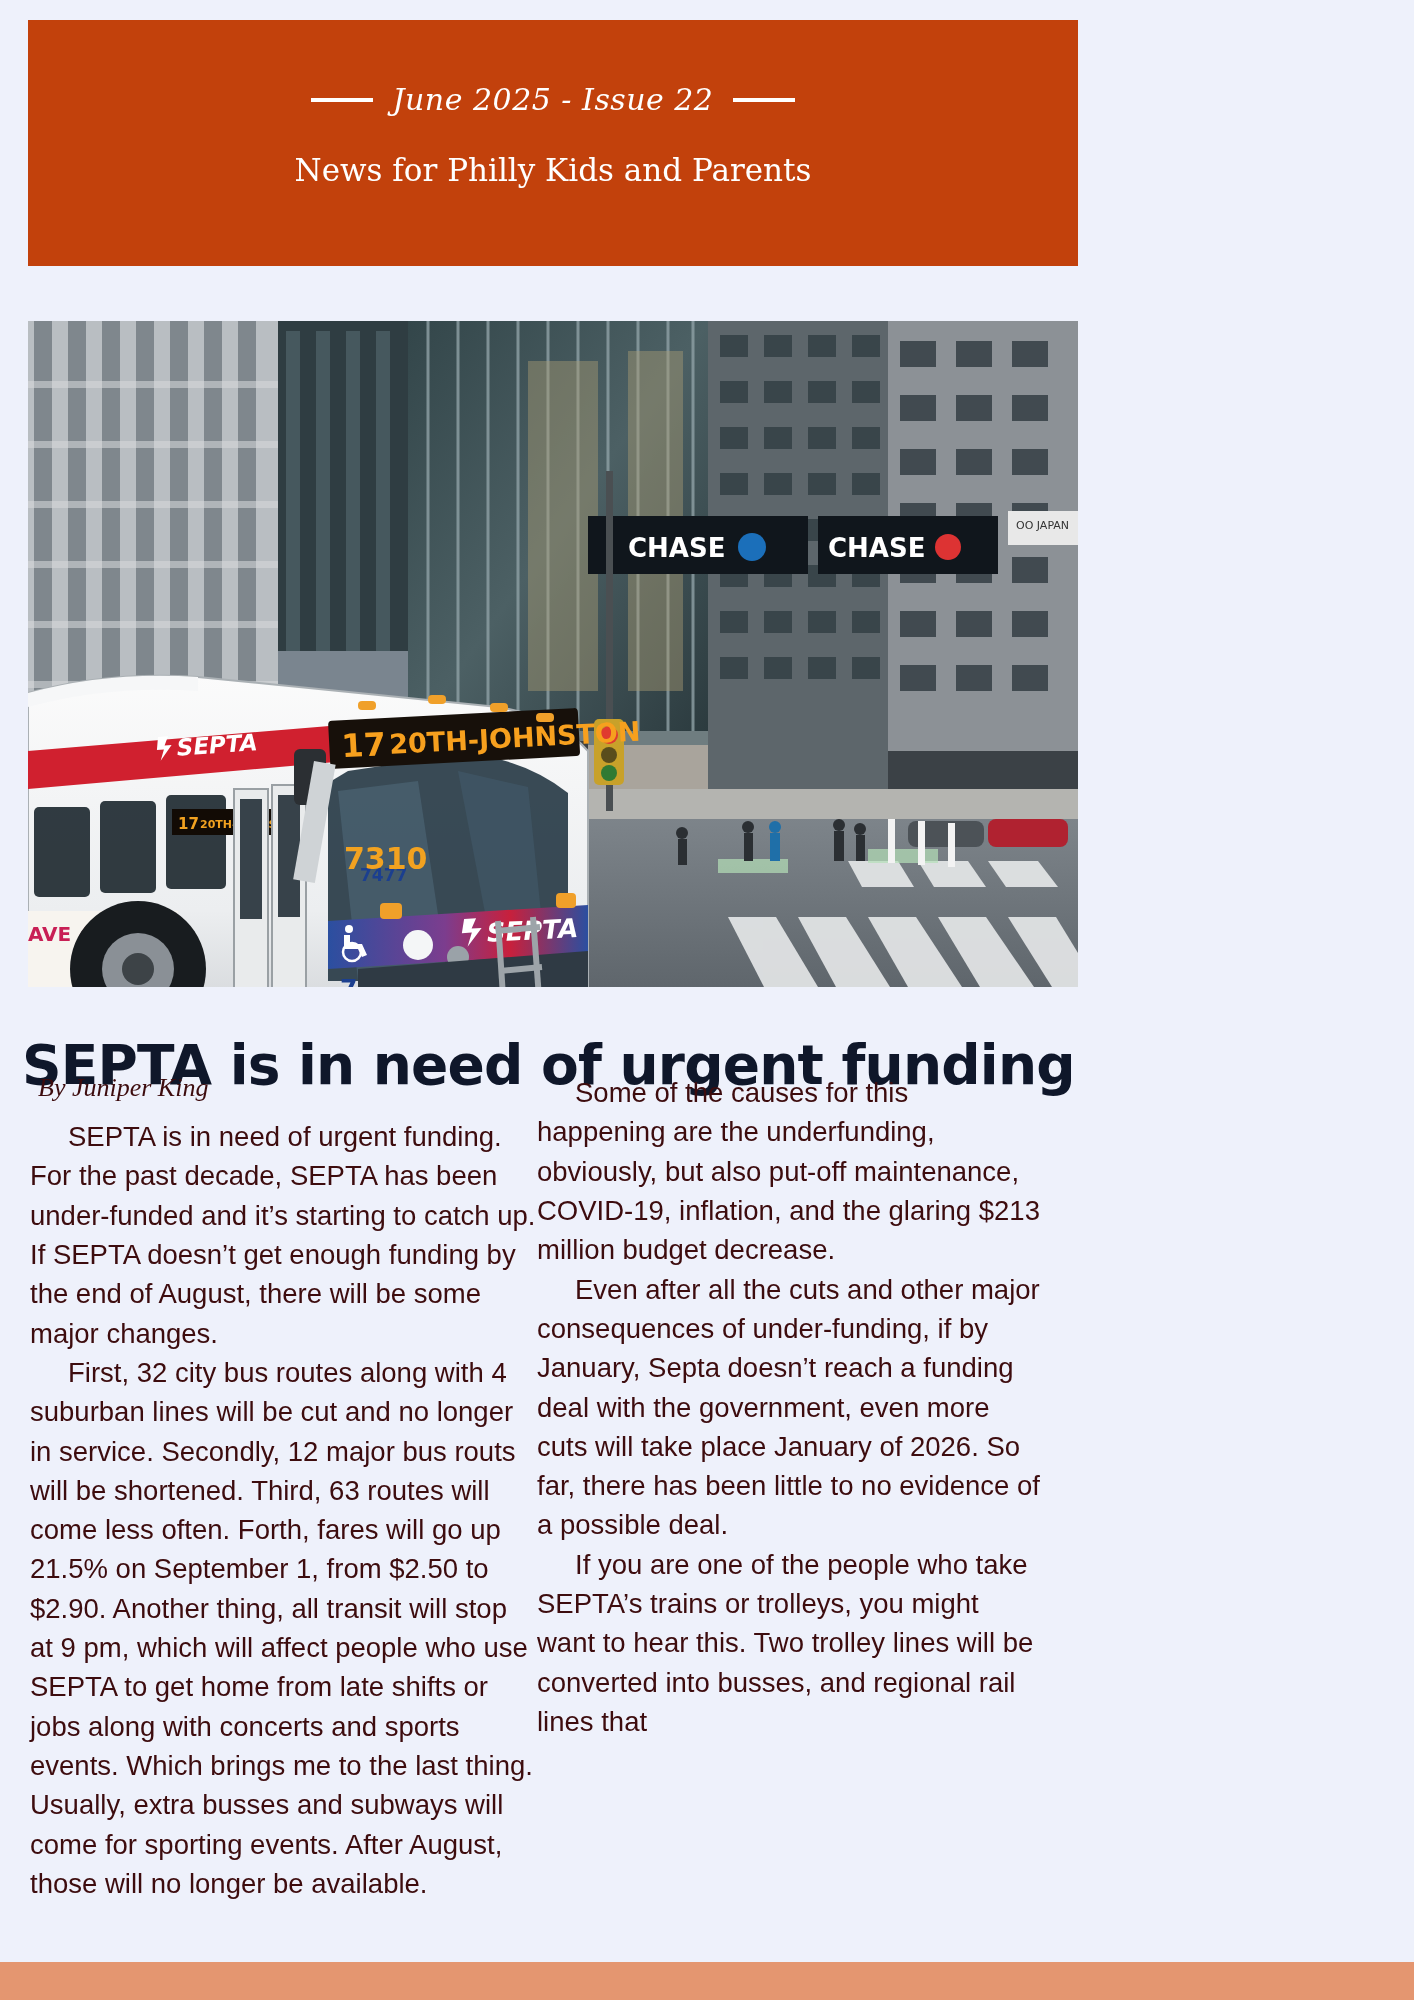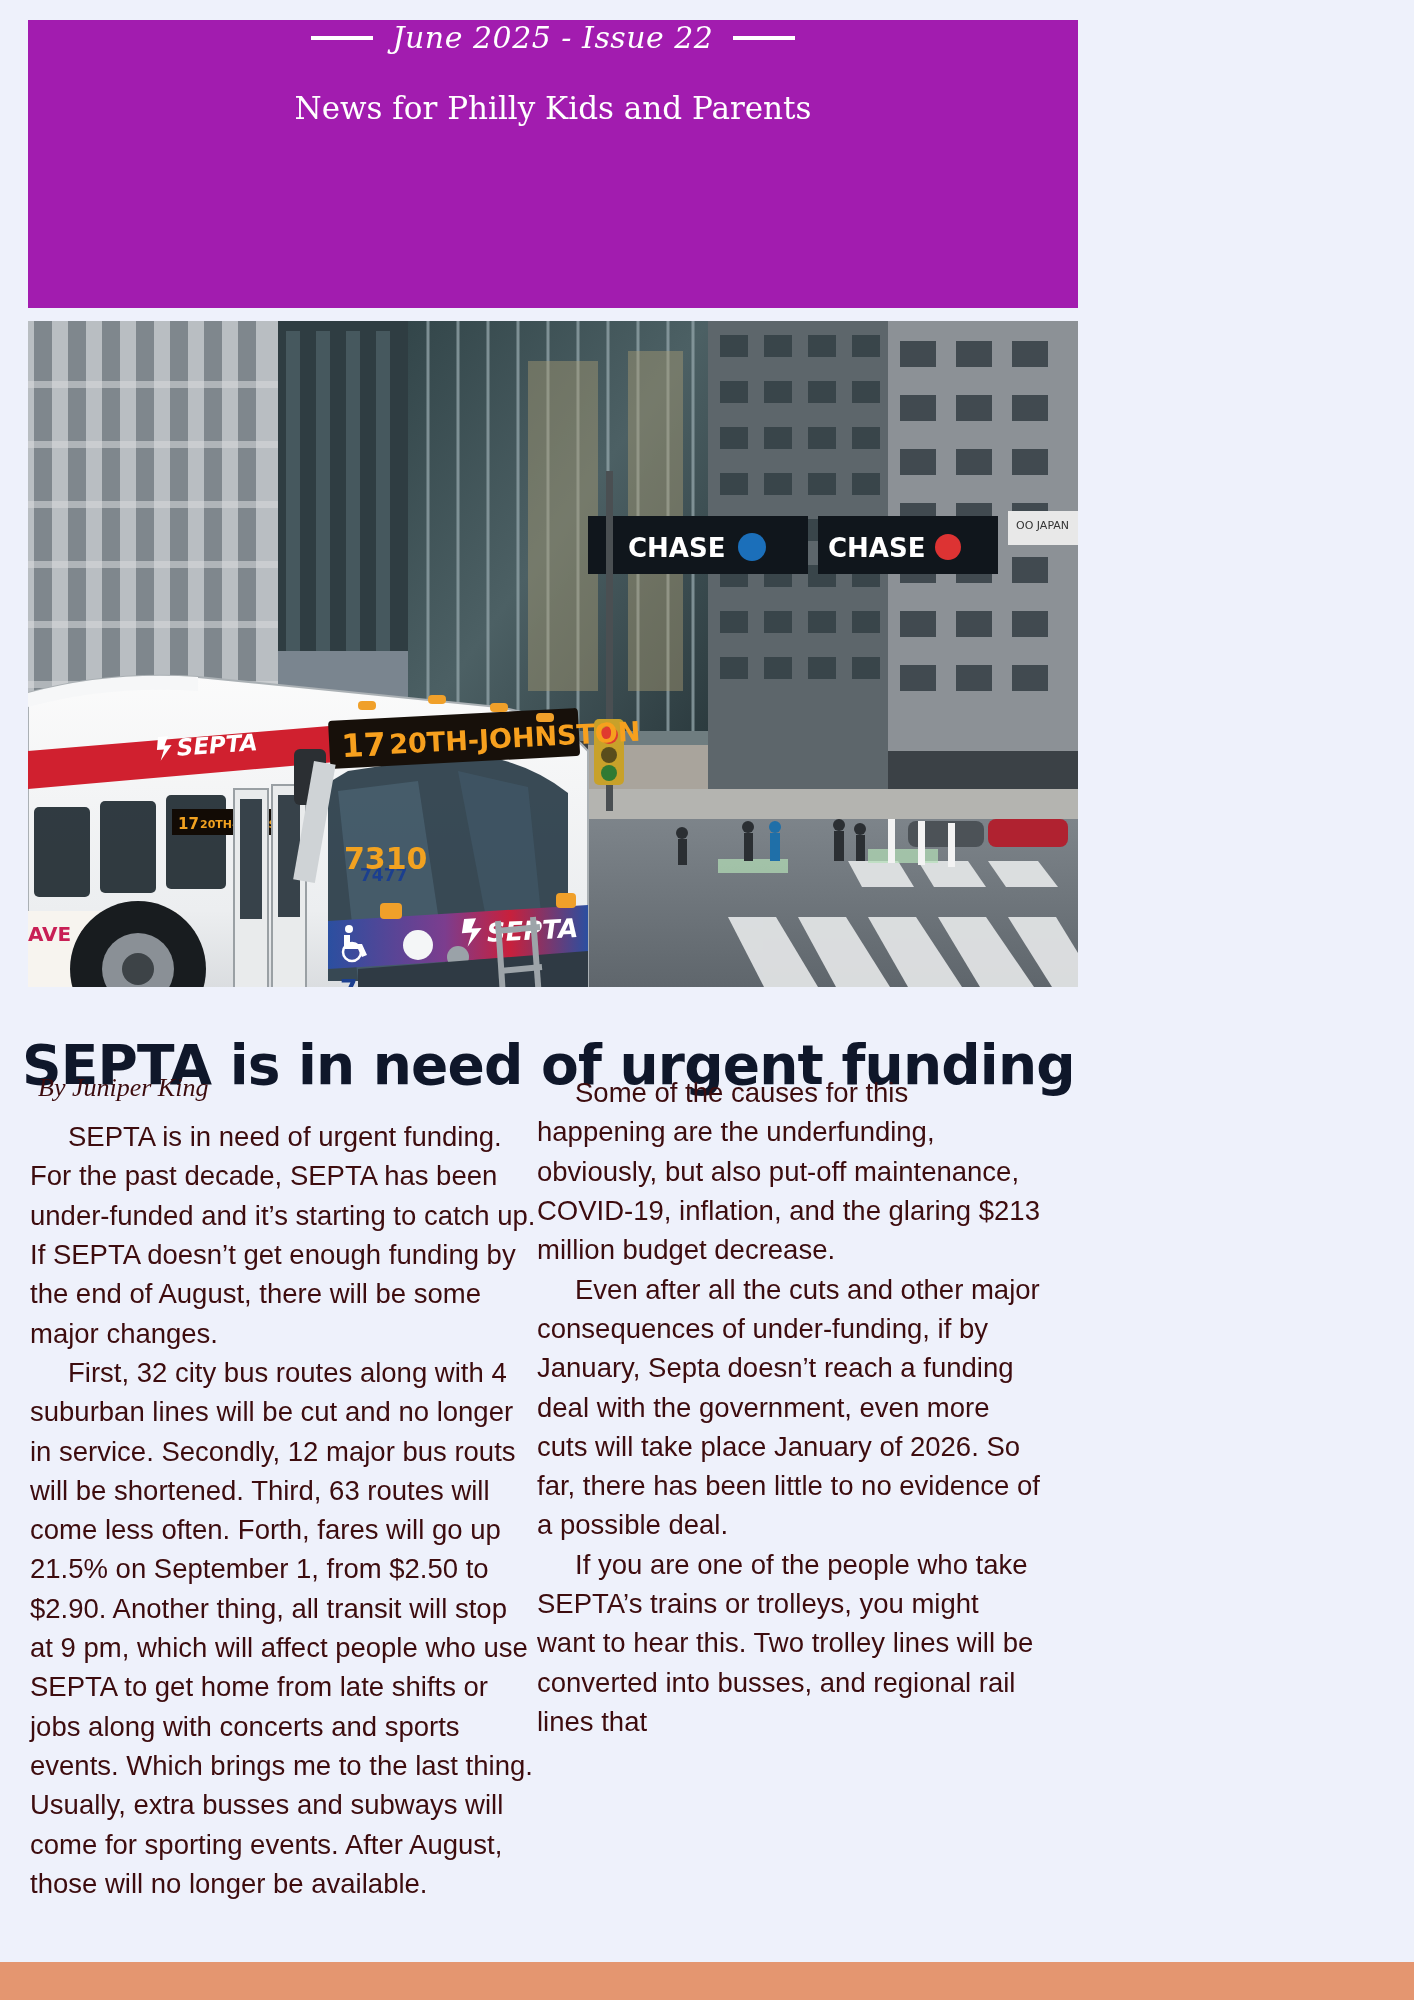--- a/index.html
+++ b/index.html
@@ -14,27 +14,28 @@
     overflow: hidden;
     position: relative;
   }
 
   
   .masthead {
     position: absolute;
     left: 28px;
     top: 20px;
     width: 1050px;
-    height: 288px;
-    background: #a21caf;
+    height: 246px;
+    background: #c2410c;
     box-sizing: border-box;
     display: flex;
     flex-direction: column;
     align-items: center;
     justify-content: flex-start;
+    padding-top: 62px;
   }
   .issue-line {
     display: flex;
     align-items: center;
     gap: 20px;
     color: #ffffff;
   }
   .issue-rule {
     display: block;
     width: 62px;

